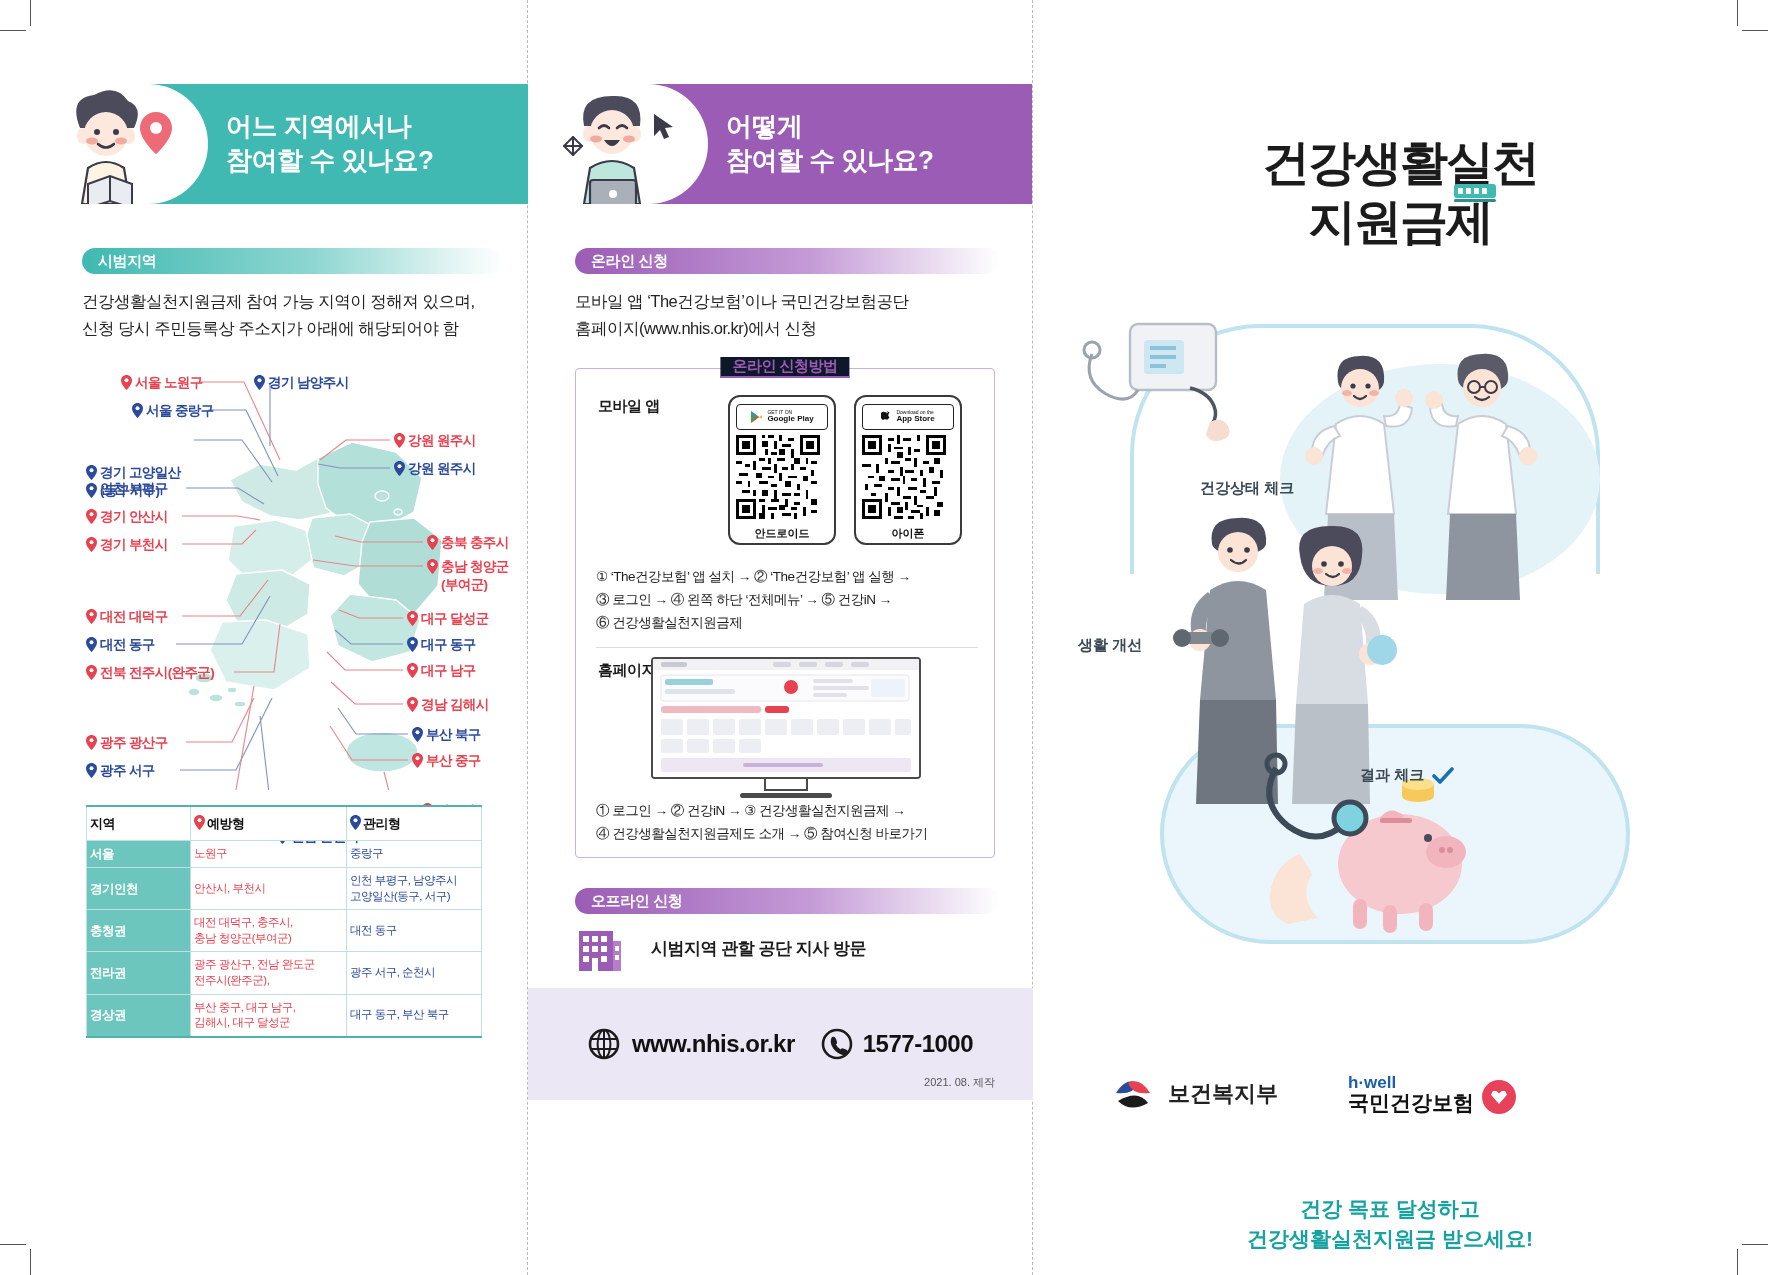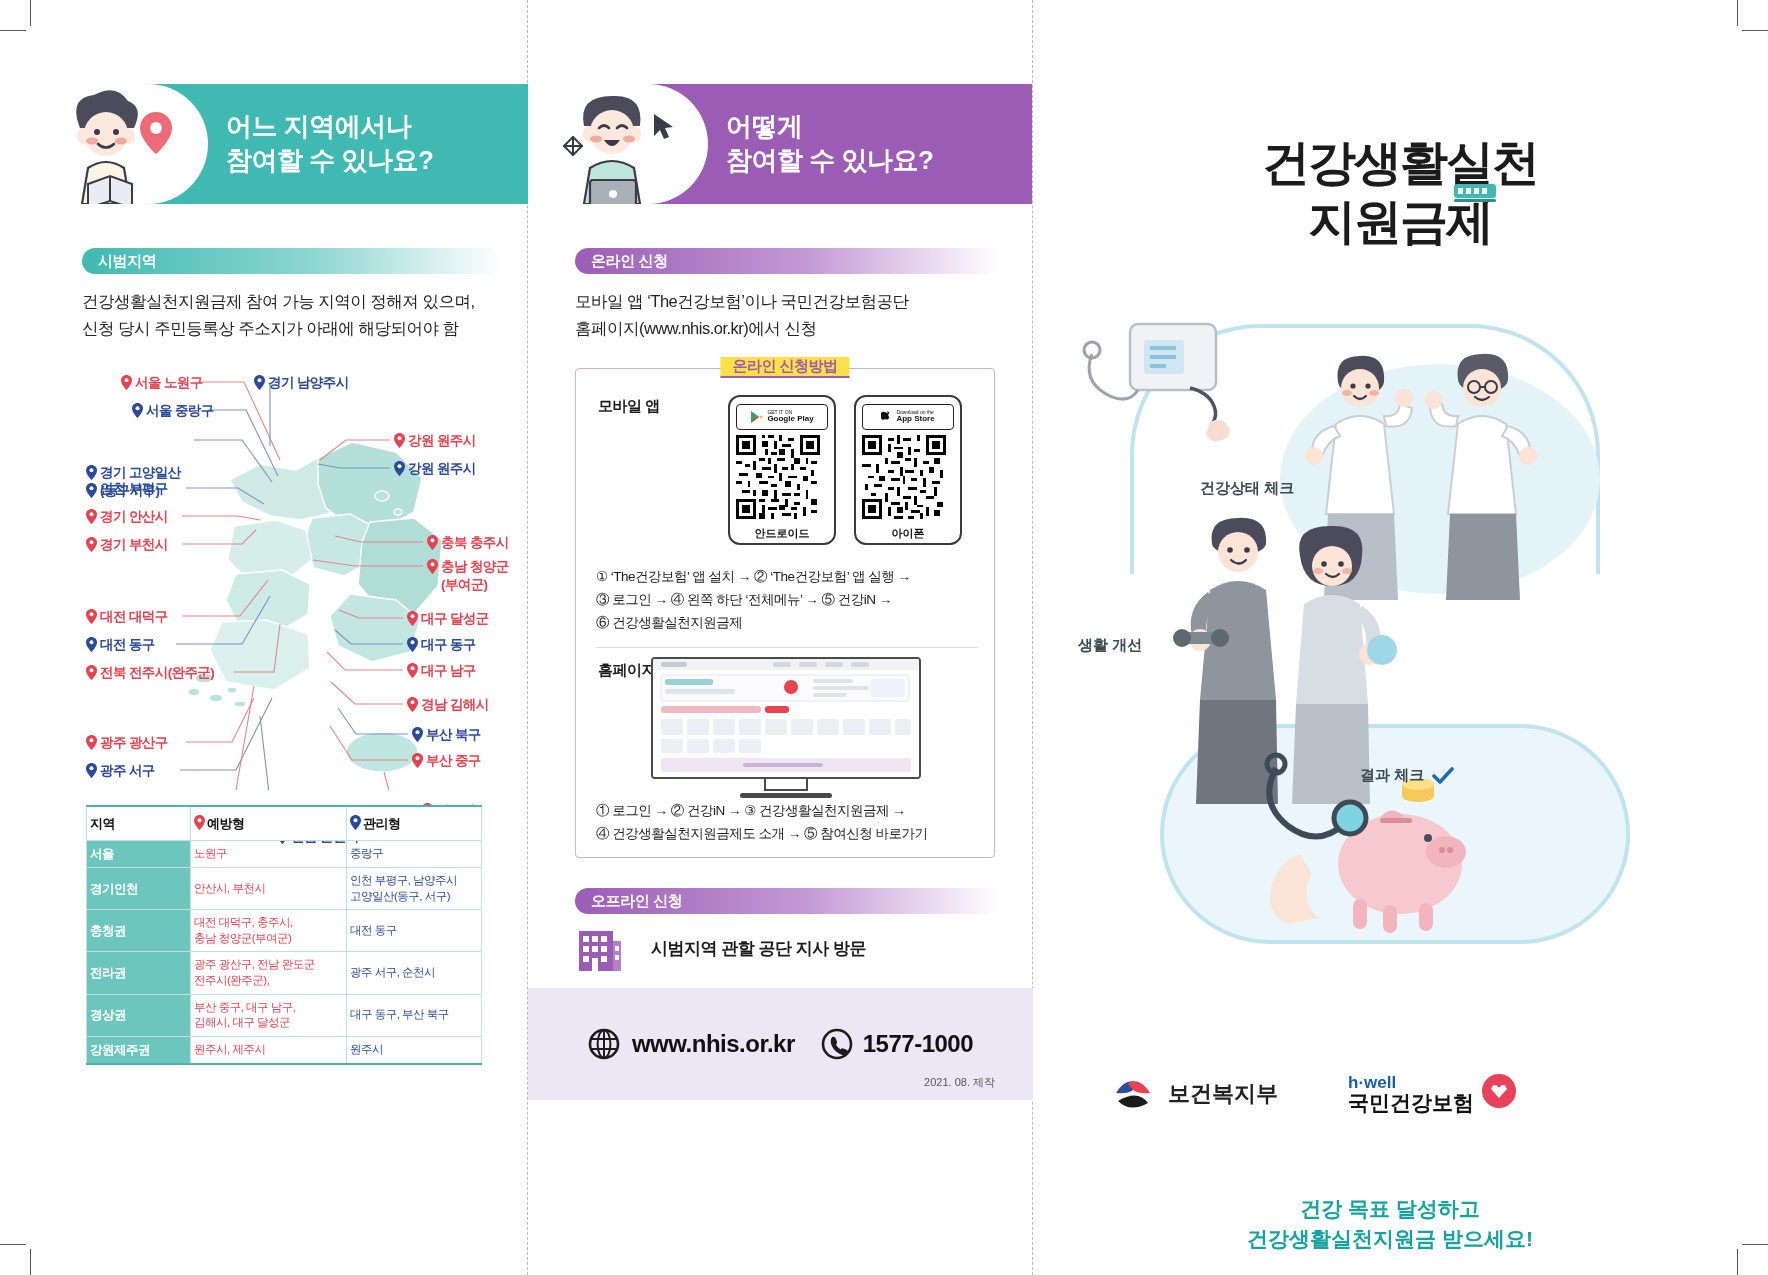--- a/index.html
+++ b/index.html
@@ -41,21 +41,21 @@
   .hero-blob { position:absolute; background:#e3f3f8; border-radius:50%; }
   .hero-label { position:absolute; font-size:15px; font-weight:bold; color:#3b4a55;}
   .hero-caption { position:absolute; left:0; top:880px; width:660px; text-align:center;
      color:#17a2a2; font-weight:bold; font-size:21px; line-height:1.45; }
 
   .footer-logos { position:absolute; left:30px; top:975px; width:650px; height:70px;
      display:flex; align-items:center; gap:70px; padding-left:40px;}
   .mohw { display:flex; align-items:center; gap:12px; }
   .mohw-mark { width:46px; height:46px; position:relative; }
   .mohw-name { font-size:22px; font-weight:bold; color:#222; }
-  .nhis { display:flex; align-items:flex-start; gap:8px; }
+  .nhis { display:flex; align-items:flex-end; gap:8px; }
   .nhis-txt { line-height:1.05; }
   .nhis-hw { font-size:17px; font-weight:bold; color:#1b5fa8; }
   .nhis-kr { font-size:21px; font-weight:bold; color:#111; }
   .nhis-heart { width:34px; height:34px; background:#e8415a; border-radius:50%;
      position:relative; }
   .nhis-heart:after{content:""; position:absolute; left:9px; top:10px; width:16px; height:14px;
      background:#fff;
      clip-path:polygon(50% 100%, 0% 35%, 12% 8%, 34% 8%, 50% 26%, 66% 8%, 88% 8%, 100% 35%);}
 
   
@@ -90,21 +90,21 @@
   .tbl thead th .pin { display:inline-block; vertical-align:-2px; margin-right:2px; }
   .tbl .rowhead { background:#6dc6bd; color:#fff; font-weight:bold; font-size:12.5px; width:104px;}
   .tbl .prev { color:#e8414f; width:156px; }
   .tbl .mng { color:#2b4a9b; }
   .tbl tbody tr:last-child td { border-bottom:2px solid #4fb3ab; }
 
   
   .online-box { position:absolute; left:575px; top:368px; width:420px; height:490px;
      border:1px solid #cbb2da; border-radius:4px; background:#fff; }
   .online-box-title { position:absolute; left:50%; transform:translateX(-50%); top:-12px;
-     background:#fde047; padding:0 12px; color:#9b5cb5; font-weight:bold; font-size:15px;
+     background:#0f172a; padding:0 12px; color:#9b5cb5; font-weight:bold; font-size:15px;
      border-bottom:2px solid #9b5cb5; letter-spacing:-0.5px; }
   .sub-h { font-size:15px; font-weight:bold; color:#1c1c1c; letter-spacing:-0.5px; }
 
   .phone { width:108px; height:150px; border:2px solid #3a3a3a; border-radius:12px;
      background:#fff; padding:7px 6px 6px; position:relative; }
   .store-badge { height:26px; border-radius:4px; background:#fff; border:1px solid #222;
      display:flex; align-items:center; justify-content:center; gap:4px; font-size:7px;
      color:#111; font-weight:bold; }
   .qr { width:84px; height:84px; margin:5px auto 3px; }
   .phone-cap { text-align:center; font-size:11px; font-weight:bold; color:#111; }
@@ -489,25 +489,20 @@
         </tr>
         <tr>
           <td class="rowhead">전라권</td>
           <td class="prev">광주 광산구, 전남 완도군<br>전주시(완주군),</td>
           <td class="mng">광주 서구, 순천시</td>
         </tr>
         <tr>
           <td class="rowhead">경상권</td>
           <td class="prev">부산 중구, 대구 남구,<br>김해시, 대구 달성군</td>
           <td class="mng">대구 동구, 부산 북구</td>
-        </tr>
-        <tr>
-          <td class="rowhead">강원제주권</td>
-          <td class="prev">원주시, 제주시</td>
-          <td class="mng">원주시</td>
         </tr>
       </tbody>
   </table>
 
   <div class="col-mid">
     <div class="sec-head sec-purple">
       <span>온라인 신청</span>
     </div>
     <div class="sec-body">
       <div>모바일 앱  ‘The건강보험’이나 국민건강보험공단</div>

